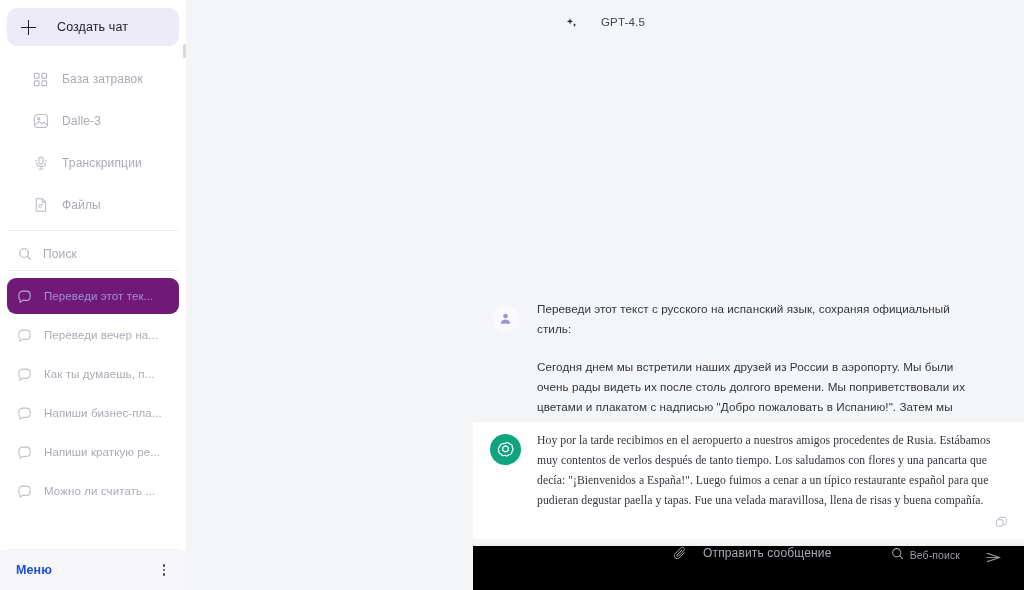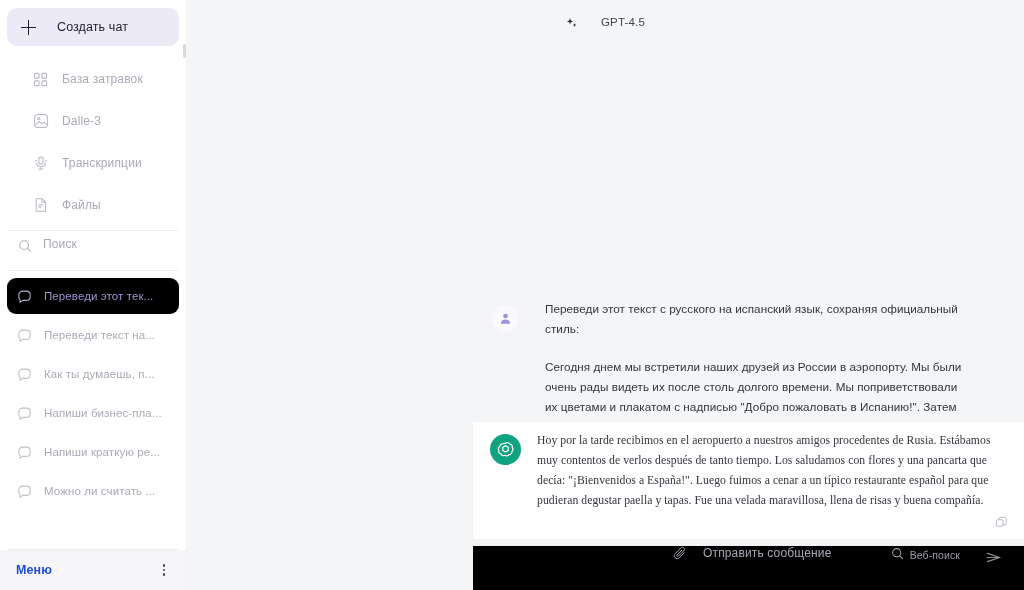--- a/index.html
+++ b/index.html
@@ -84,20 +84,21 @@
   .divider {
     height: 1px;
     background: #ececef;
     margin: 4px 8px 0 8px;
   }
 
   .search-row {
     height: 34px;
     margin: 6px 8px 0 8px;
     display: flex;
+    align-items: center;
     gap: 10px;
     padding-left: 8px;
     border-bottom: 1px solid #ececef;
     cursor: text;
   }
   .search-row .ph {
     font-size: 12px;
     color: #a9abb4;
     letter-spacing: .15px;
   }
@@ -111,21 +112,21 @@
   .chat-item {
     height: 36px;
     margin: 3px 7px;
     border-radius: 9px;
     display: flex;
     align-items: center;
     gap: 12px;
     padding: 0 10px;
     cursor: pointer;
   }
-  .chat-item.active { background: #000000; }
+  .chat-item.active { background: #701a75; }
   .chat-item .label {
     font-size: 11.5px;
     color: #a9abb4;
     letter-spacing: .1px;
     white-space: nowrap;
     overflow: hidden;
   }
   .chat-item.active .label { color: #9d94d6; }
   .bubble-icon { width: 15px; height: 15px; flex: 0 0 15px; }
 
@@ -203,21 +204,21 @@
     position: relative;
     overflow: hidden;
   }
 
   .msg-user {
     position: absolute;
     left: 0; right: 0;
     top: 243px;
     padding: 0 28px 0 0;
     display: flex;
-    gap: 8px;
+    gap: 0;
   }
   .msg-assistant {
     position: absolute;
     left: 287px; right: 0;
     top: 372px;
     background: #ffffff;
     min-height: 117px;
     display: flex;
     font-family: Liberation Serif, serif;
   }
@@ -404,21 +405,21 @@
         </span>
         <span class="label">Переведи этот тек...</span>
       </div>
 
       <div class="chat-item">
         <span class="bubble-icon">
           <svg width="15" height="15" viewBox="0 0 16 16" fill="none" stroke="#bfc1c9" stroke-width="1.15">
             <path d="M2 6.2 C2 3.9 3.9 2.3 6.2 2.3 L9.8 2.3 C12.1 2.3 14 3.9 14 6.2 L14 8.2 C14 10.5 12.1 12.1 9.8 12.1 L6.2 12.1 L3.3 14.2 L3.3 11.7 C2.5 11.0 2 9.7 2 8.2 Z"></path>
           </svg>
         </span>
-        <span class="label">Переведи текст на...</span>
+        <span class="label">Переведи вечер на...</span>
       </div>
 
       <div class="chat-item">
         <span class="bubble-icon">
           <svg width="15" height="15" viewBox="0 0 16 16" fill="none" stroke="#bfc1c9" stroke-width="1.15">
             <path d="M2 6.2 C2 3.9 3.9 2.3 6.2 2.3 L9.8 2.3 C12.1 2.3 14 3.9 14 6.2 L14 8.2 C14 10.5 12.1 12.1 9.8 12.1 L6.2 12.1 L3.3 14.2 L3.3 11.7 C2.5 11.0 2 9.7 2 8.2 Z"></path>
           </svg>
         </span>
         <span class="label">Как ты думаешь, п...</span>
       </div>

